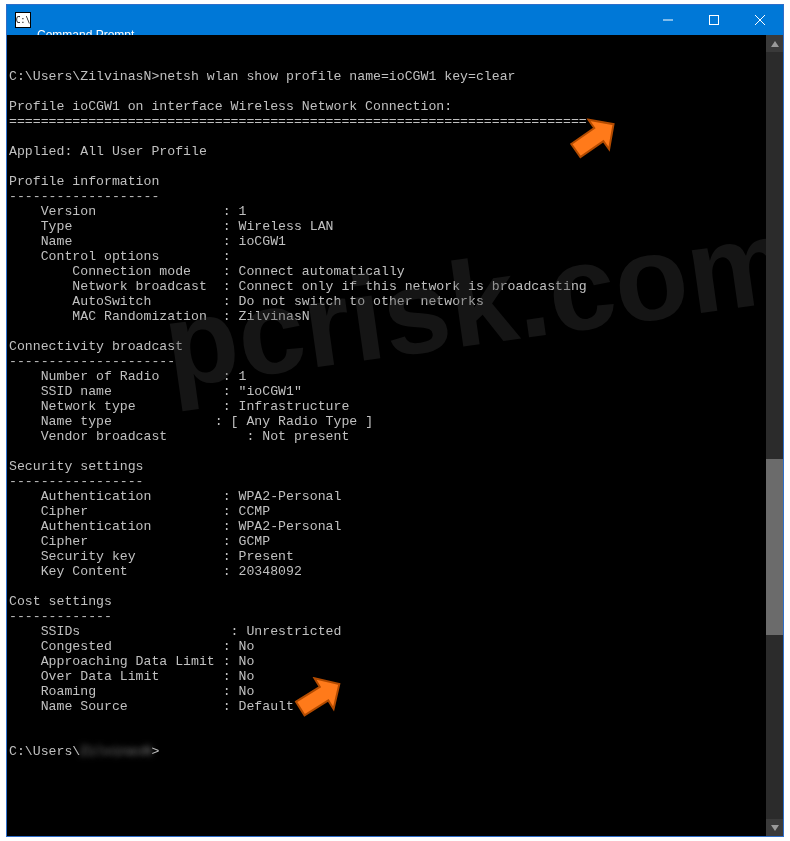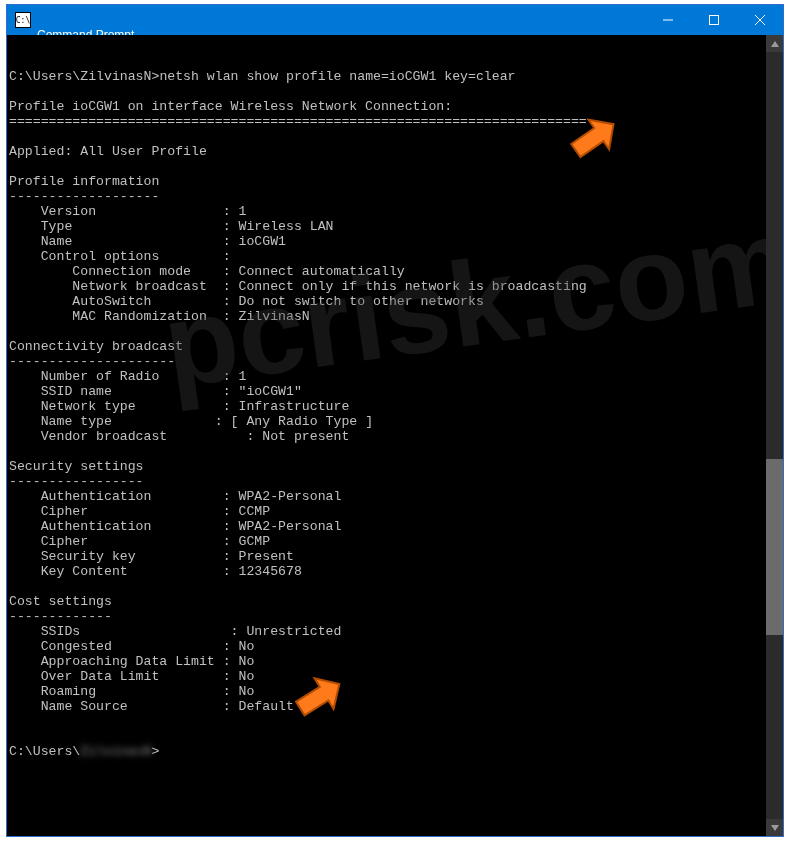--- a/index.html
+++ b/index.html
@@ -178,21 +178,21 @@
     <span><span>Name type</span>             : <span>[ Any Radio Type ]</span></span>
     <span><span>Vendor broadcast</span>          : <span>Not present</span></span>
 
 <span>Security settings</span>
 <span>-----------------</span>
     <span><span>Authentication</span>         : <span>WPA2-Personal</span></span>
     <span><span>Cipher</span>                 : <span>CCMP</span></span>
     <span><span>Authentication</span>         : <span>WPA2-Personal</span></span>
     <span><span>Cipher</span>                 : <span>GCMP</span></span>
     <span><span>Security key</span>           : <span>Present</span></span>
-    <span><span>Key Content</span>            : <span>12345678</span></span>
+    <span><span>Key Content</span>            : <span>20348092</span></span>
 
 <span>Cost settings</span>
 <span>-------------</span>
     <span><span>SSIDs</span>                   : <span>Unrestricted</span></span>
     <span><span>Congested</span>              : <span>No</span></span>
     <span><span>Approaching Data Limit</span> : <span>No</span></span>
     <span><span>Over Data Limit</span>        : <span>No</span></span>
     <span><span>Roaming</span>                : <span>No</span></span>
     <span><span>Name Source</span>            : <span>Default</span></span>
 

